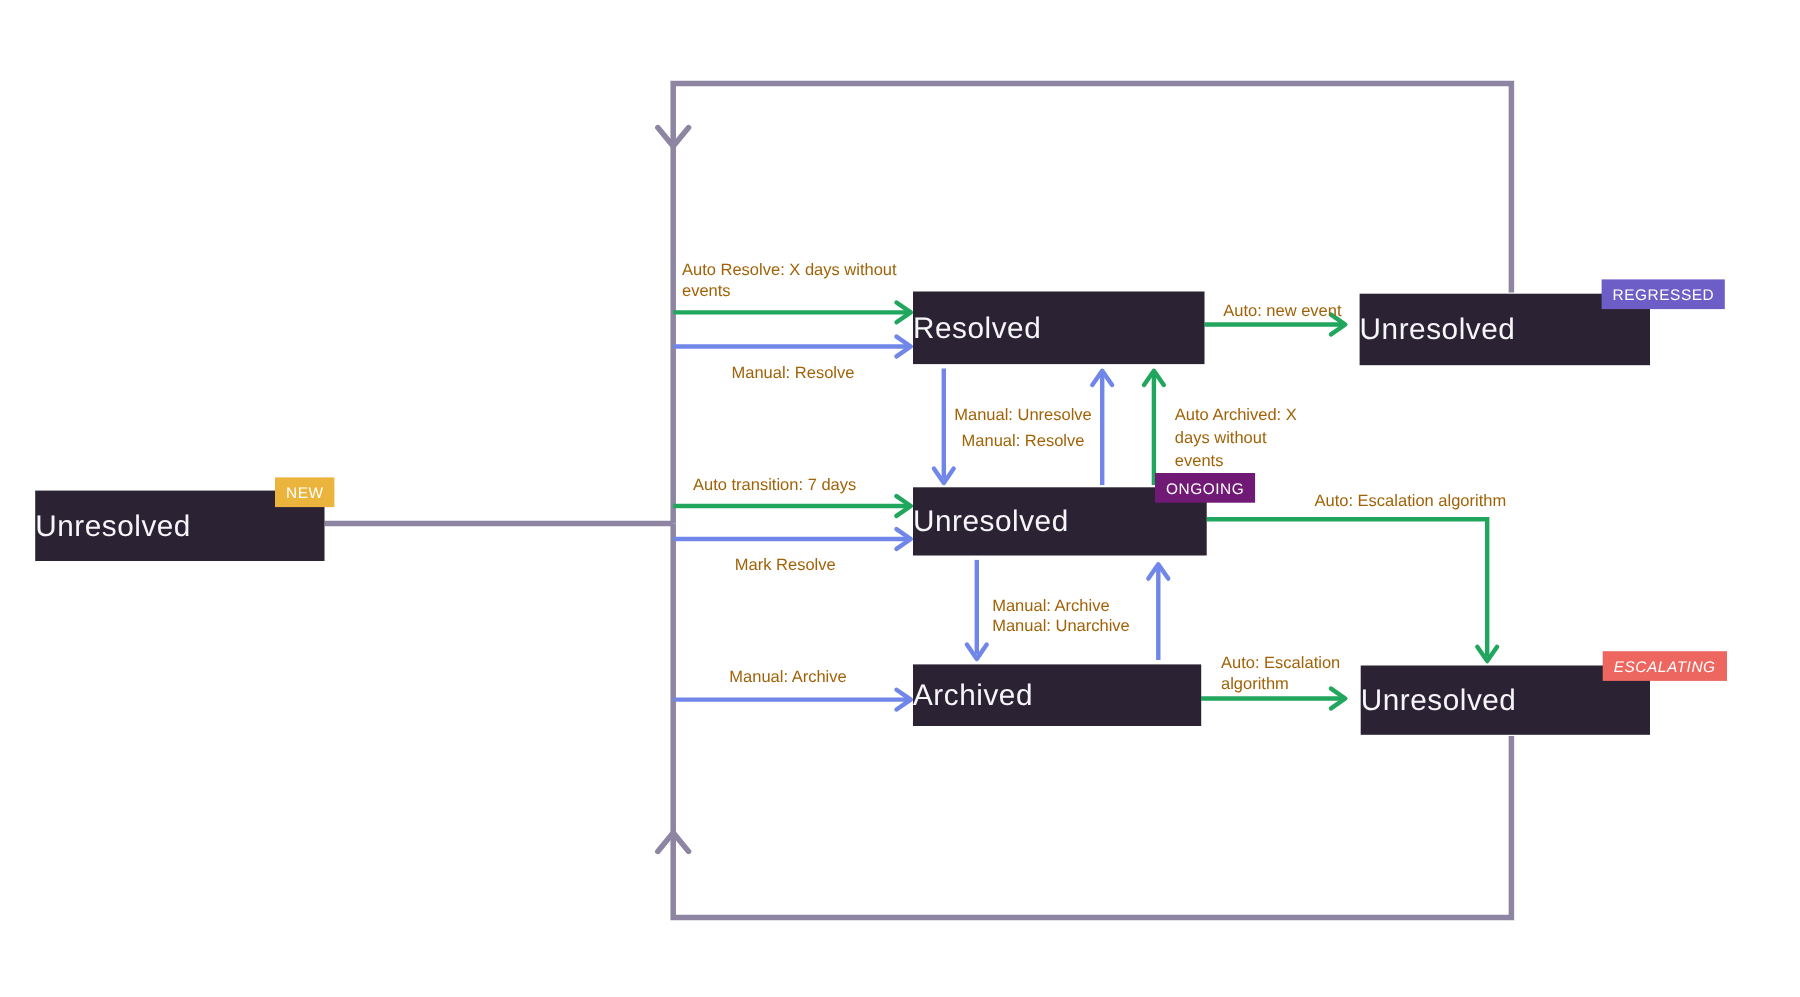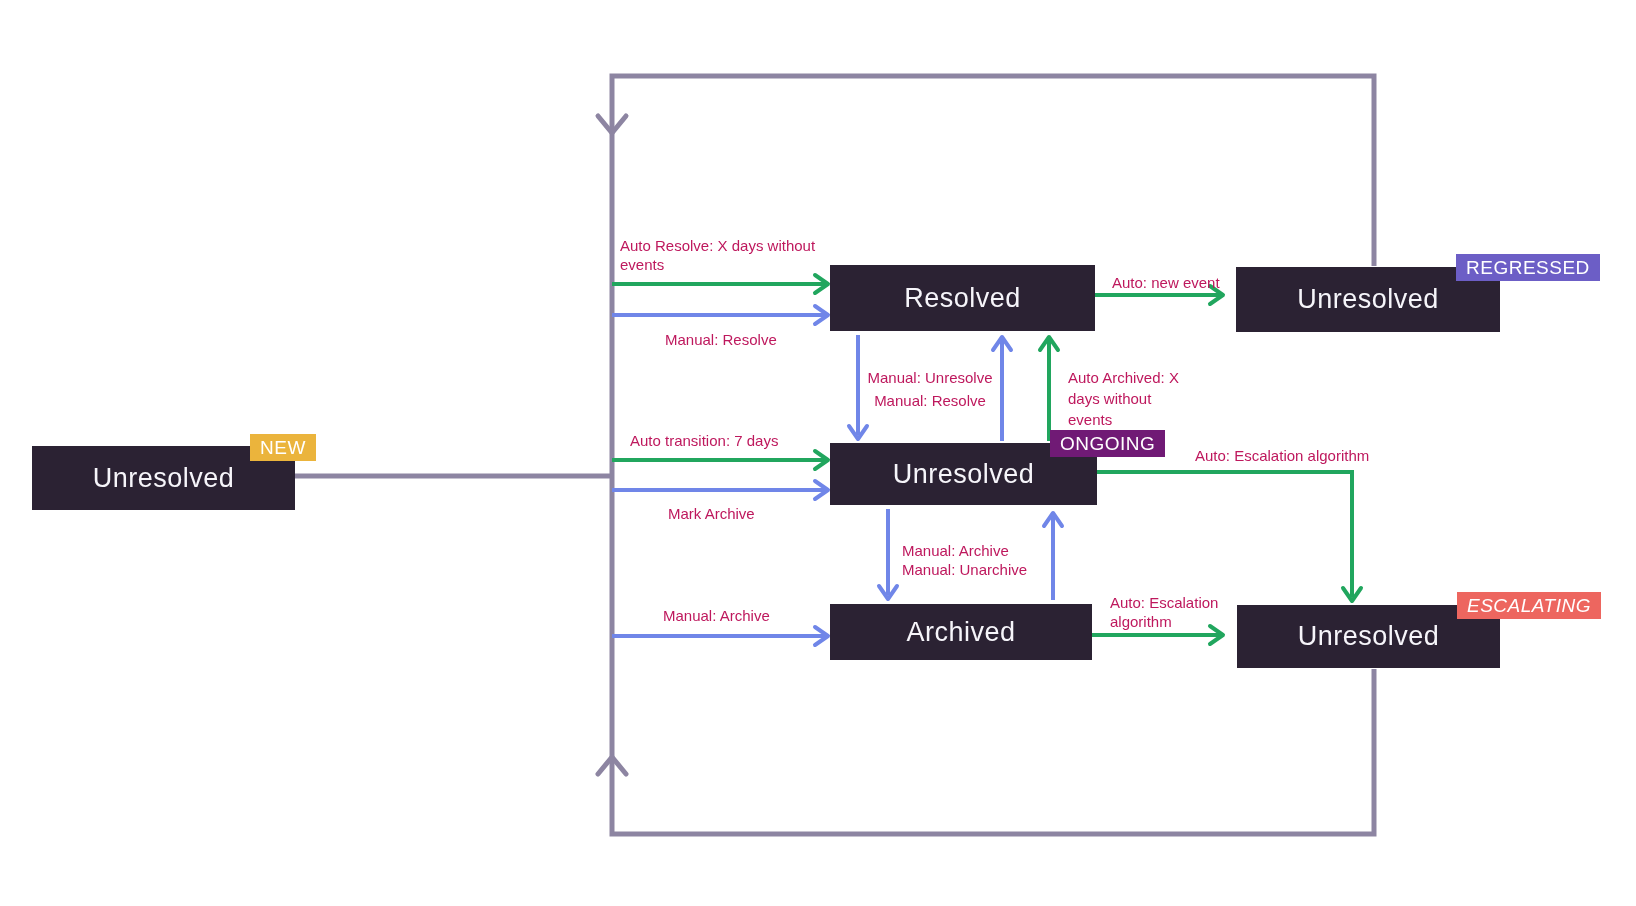--- a/index.html
+++ b/index.html
@@ -15,40 +15,40 @@
   .loop-head{stroke:#8D85A2;stroke-width:5;fill:none;stroke-linecap:round;stroke-linejoin:round;}
   .auto{stroke:#21A65E;stroke-width:4;fill:none;stroke-linecap:butt;}
   .auto-head{stroke:#21A65E;stroke-width:4;fill:none;stroke-linecap:round;stroke-linejoin:round;}
   .manual{stroke:#7086E8;stroke-width:4;fill:none;stroke-linecap:butt;}
   .manual-head{stroke:#7086E8;stroke-width:4;fill:none;stroke-linecap:round;stroke-linejoin:round;}
 
   .node{
     position:absolute;
     background:#2B2233;
     color:#F6F5FA;
-    display:flex;align-items:center;justify-content:center;
+    display:flex;align-items:center;
     font-size:27px;font-weight:400;letter-spacing:0.5px;
   }
   .badge{
     position:absolute;
     color:#FFFFFF;
     display:flex;align-items:center;justify-content:center;
-    font-size:19px;font-weight:500;letter-spacing:0.5px;
+    font-size:14px;font-weight:500;letter-spacing:0.5px;
     padding:0 10px;height:27px;
     z-index:3;
     text-align:right;
   }
   .badge-new{background:#EBB43C;}
   .badge-regressed{background:#6C5EC6;}
   .badge-ongoing{background:#701a75;}
   .badge-escalating{background:#ED665F;}
 
   .elabel{
     position:absolute;
-    color:#be185d;
+    color:#a16207;
     font-size:15px;font-weight:500;
     line-height:19px;
     white-space:nowrap;
     z-index:2;
   }
   .elabel span{display:block;}
   .lh21{line-height:21px;}
   .center{text-align:center;}
 </style>
 </head>
@@ -162,21 +162,21 @@
   <div class="elabel center" style="left:860px;top:391px;width:140px;">Manual: Resolve</div>
 
   <div class="elabel lh21" style="left:1068px;top:367px;">
     <span>Auto Archived: X</span>
     <span>days without</span>
     <span>events</span>
   </div>
 
   <div class="elabel" style="left:630px;top:431px;">Auto transition: 7 days</div>
 
-  <div class="elabel" style="left:668px;top:504px;">Mark Archive</div>
+  <div class="elabel" style="left:668px;top:504px;">Mark Resolve</div>
 
   <div class="elabel" style="left:1195px;top:446px;">Auto: Escalation algorithm</div>
 
   <div class="elabel" style="left:902px;top:541px;">
     <span>Manual: Archive</span>
     <span>Manual: Unarchive</span>
   </div>
 
   <div class="elabel" style="left:663px;top:606px;">Manual: Archive</div>
 

